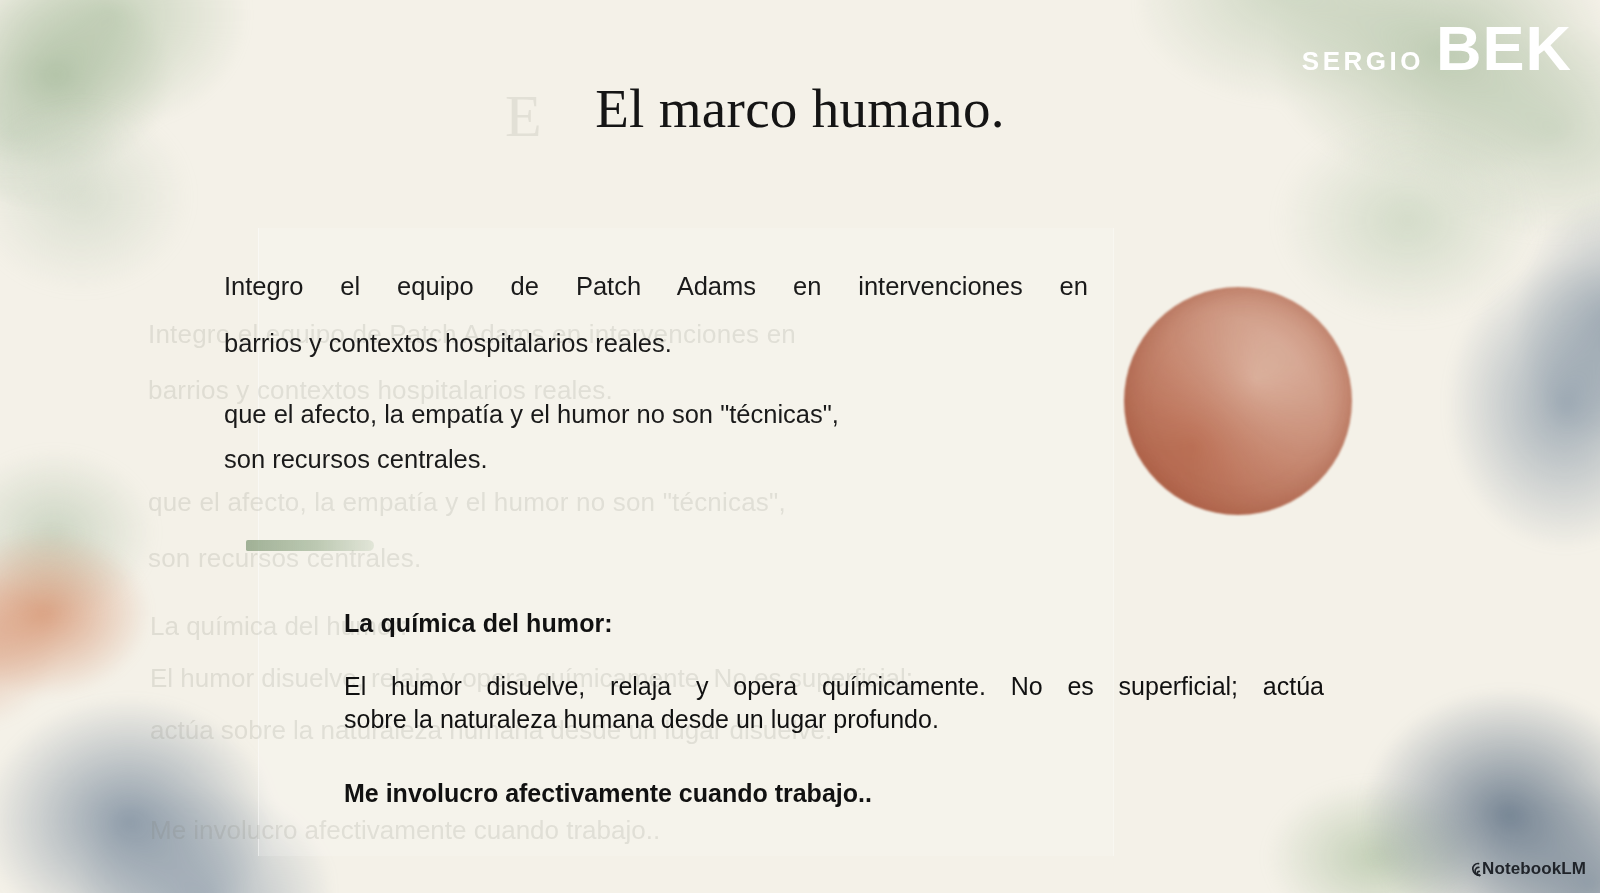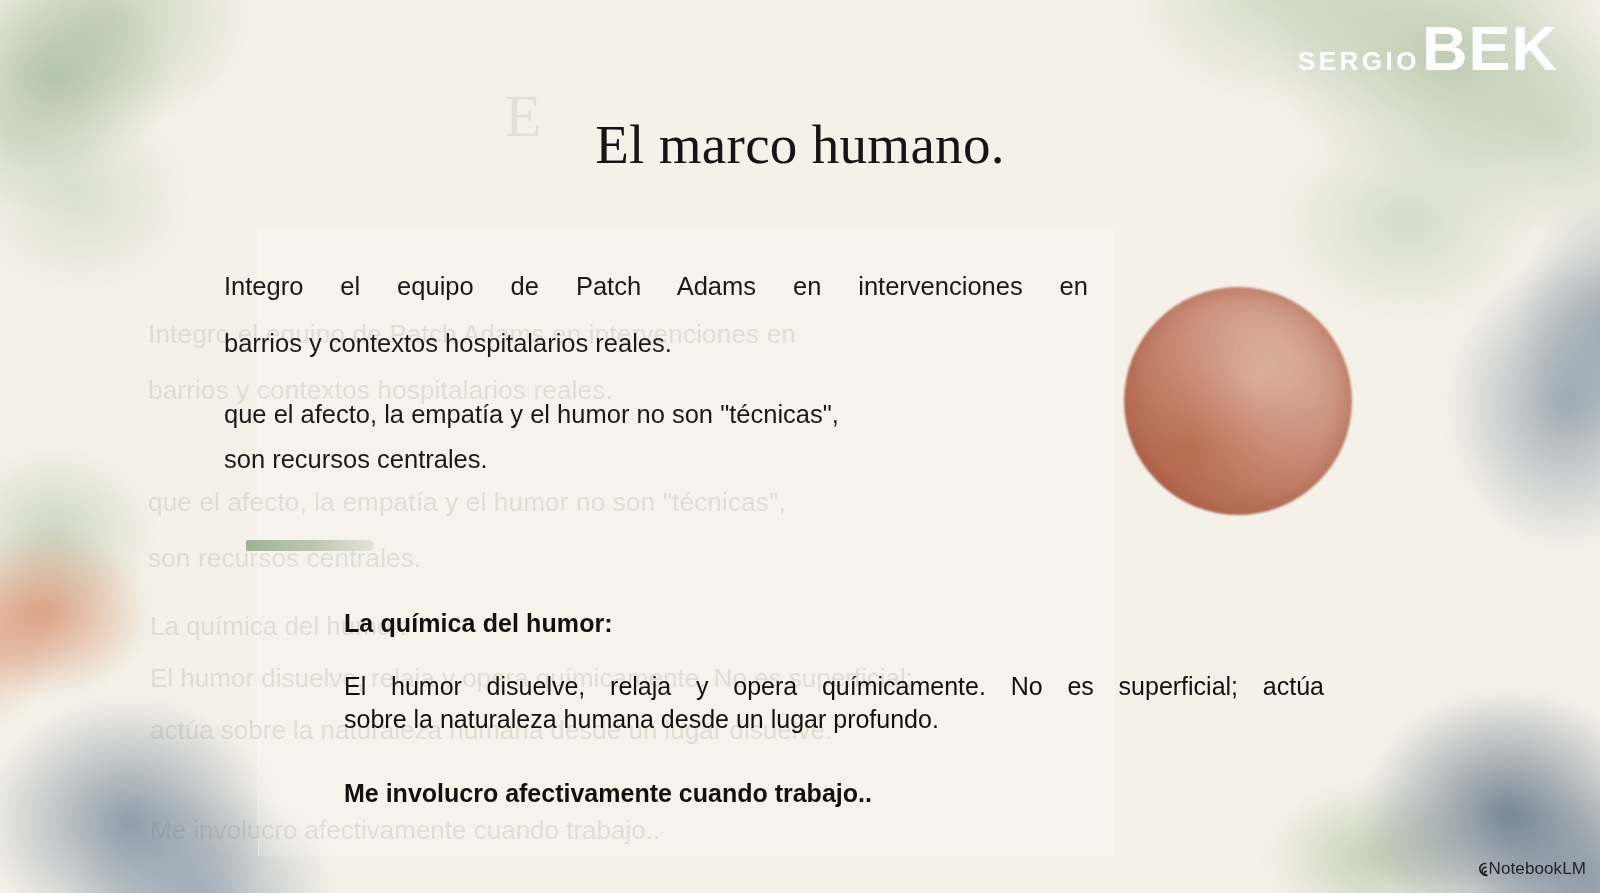--- a/index.html
+++ b/index.html
@@ -143,21 +143,20 @@
     position:absolute; left:150px; top:600px; width:1030px;
     font-size:26px; line-height:52px;
   }
 
   
   .title-wrap {
     position:absolute; left:0; right:0; top:78px;
     text-align:center;
     font-family:"Liberation Serif", serif;
     color:#151515;
-    margin-top:36px;
   }
   .title-main {
     font-size:55px; line-height:62px; font-weight:400; letter-spacing:.3px;
   }
   .title-sub {
     font-size:45px; line-height:58px; font-weight:400; margin-top:6px; letter-spacing:.2px;
   }
 
   
   .body-block {
@@ -183,36 +182,36 @@
   .lower-body {
     font-size:25px; line-height:33px; margin-top:32px; text-align:justify;
   }
   .lower-body .j1 { text-align:justify; text-align-last:justify; }
   .lower-foot {
     font-size:25px; font-weight:bold; line-height:30px; margin-top:42px;
   }
 
   
   .logo {
-    position:absolute; right:42px; top:22px;
-    display:flex; align-items:baseline; gap:2px;
+    position:absolute; right:28px; top:22px;
+    display:flex; align-items:baseline; gap:12px;
     color:#ffffff;
   }
   .logo-sergio {
     font-size:26px; font-weight:bold; letter-spacing:3.5px;
   }
   .logo-bek {
     font-size:63px; font-weight:bold; letter-spacing:1px; line-height:52px;
   }
 
   
   .nblm {
     position:absolute; right:14px; bottom:14px;
     display:flex; align-items:flex-end; 
-    color:#20242a; font-size:17px; letter-spacing:.1px;
+    color:#20242a; font-size:17px; letter-spacing:.1px;font-weight:bold;
   }
   .nblm svg { display:block; }
 </style>
 </head>
 <body>
 
 <div id="slide">
 
   <div class="blob blob-tl"></div>
   <div class="blob blob-tl2"></div>

